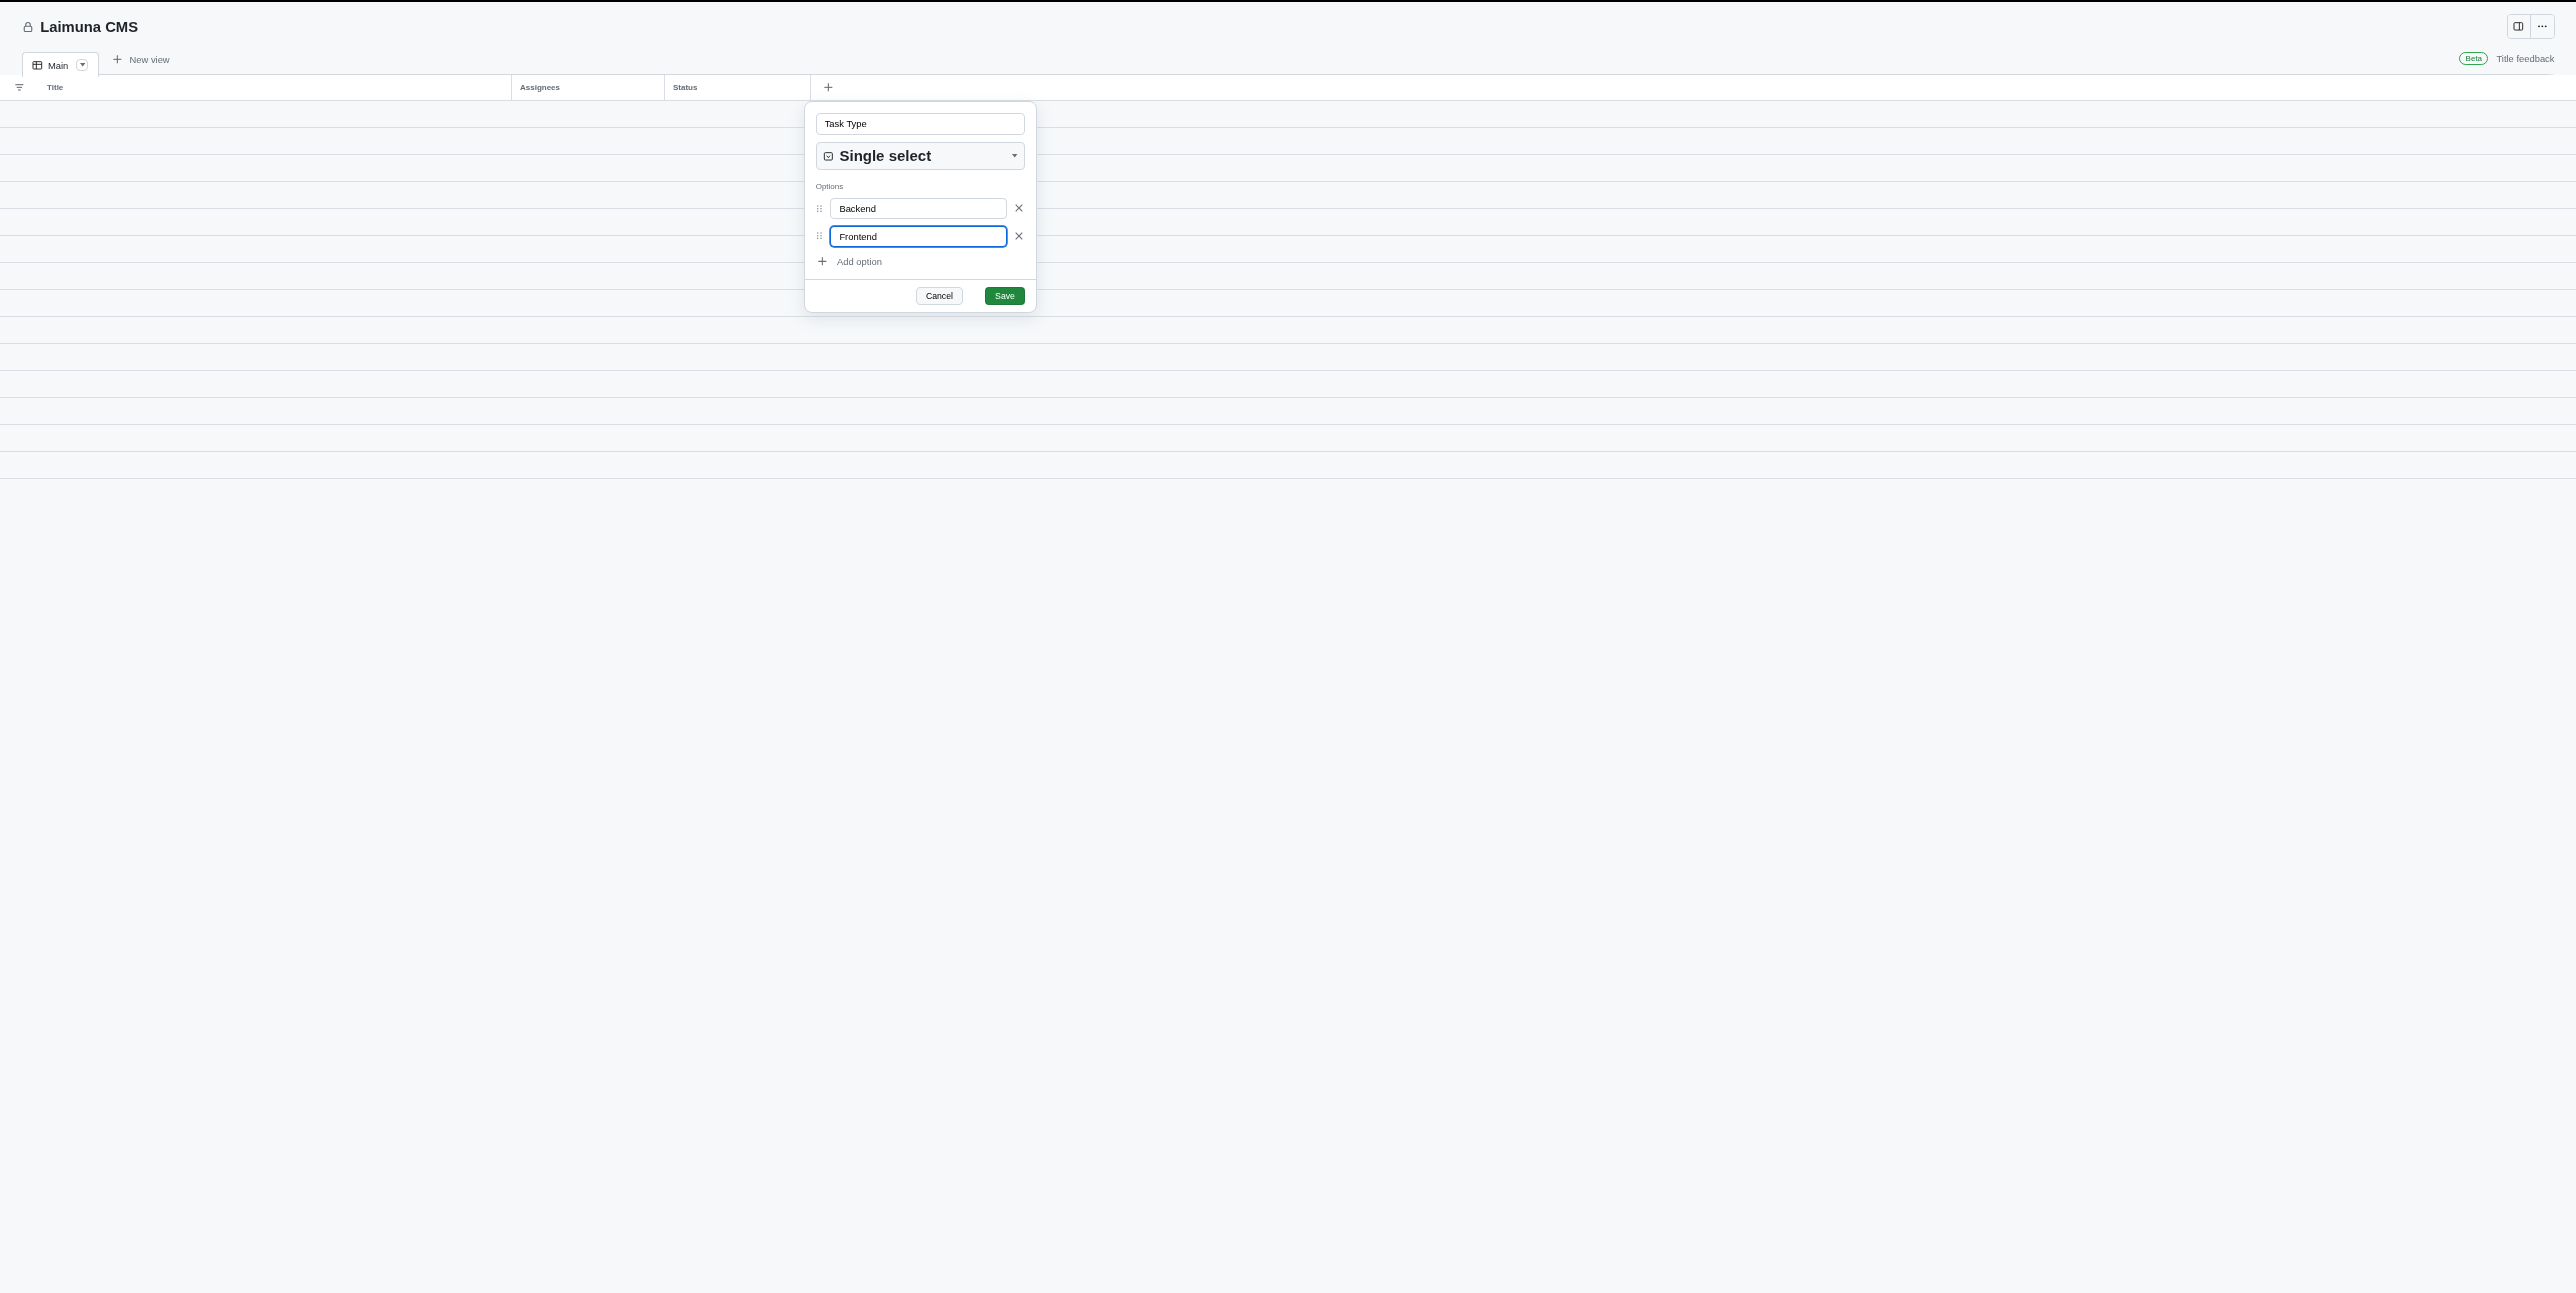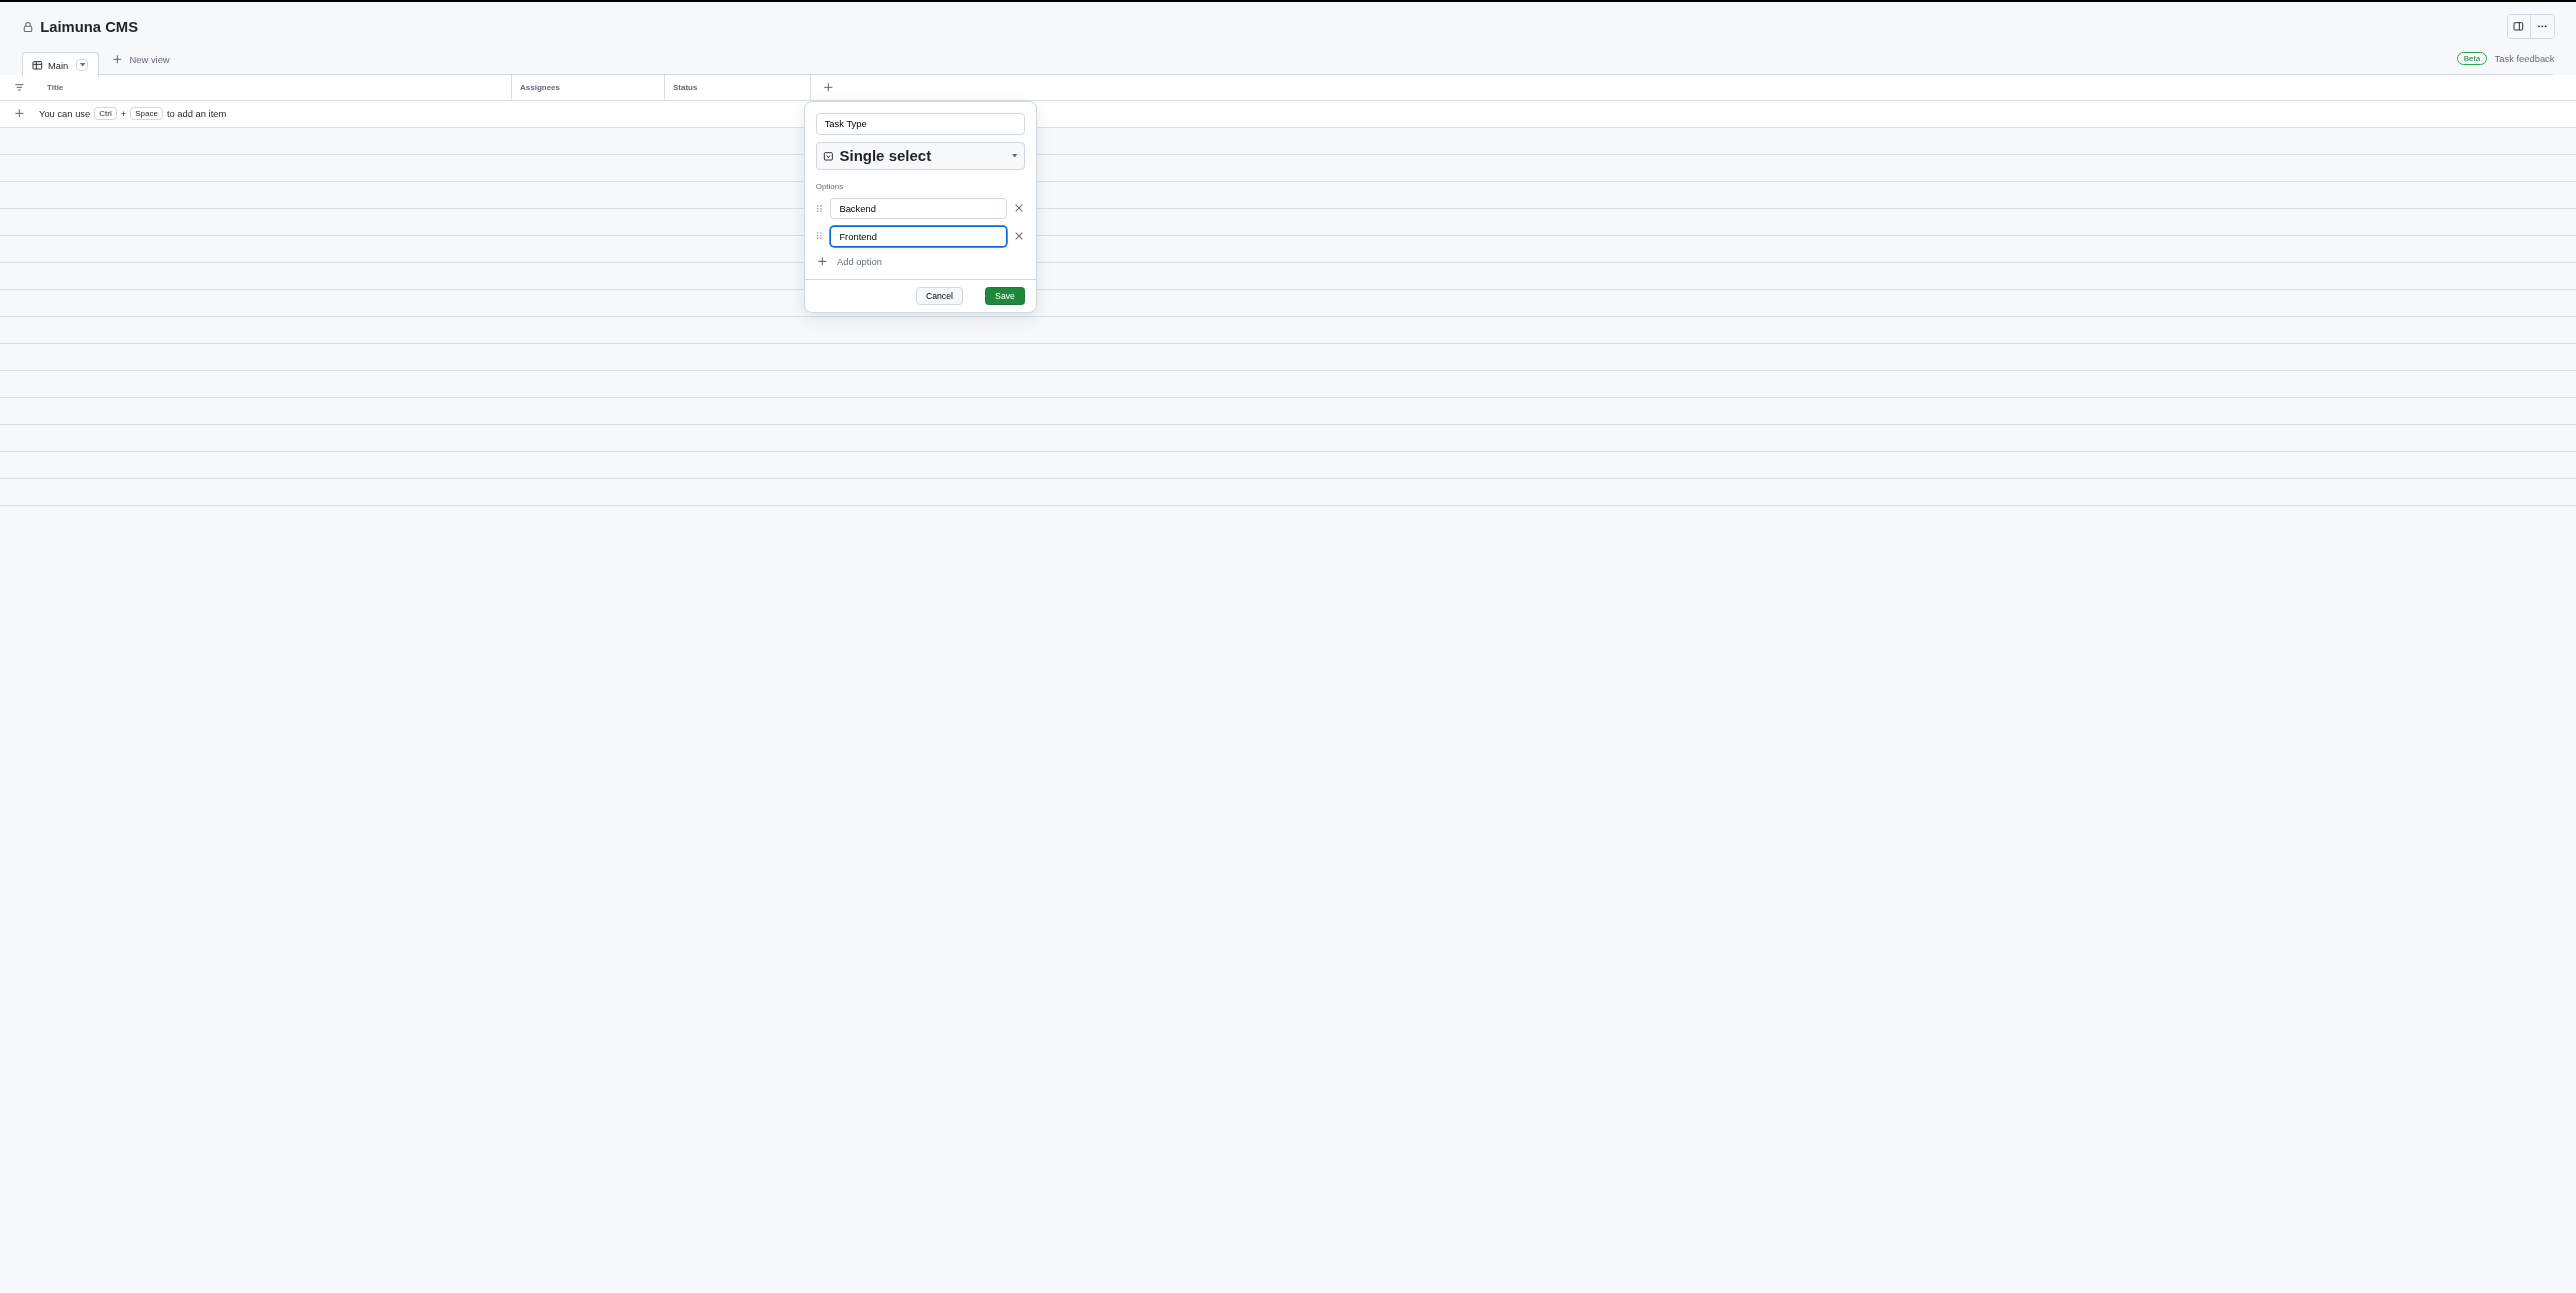--- a/index.html
+++ b/index.html
@@ -358,21 +358,21 @@
         <svg width="10.7" height="10.7" viewBox="0 0 16 16" fill="none" stroke="#656d76" stroke-width="1.6">
           <line x1="8" y1="2" x2="8" y2="14"></line>
             <line x1="2" y1="8" x2="14" y2="8"></line>
         </svg>
       </span>
       <span>New view</span>
     </div>
   </div>
   <div class="tabs-right">
     <span class="beta-badge">Beta</span>
-    <span class="feedback">Task feedback</span>
+    <span class="feedback">Title feedback</span>
   </div>
 </div>
 
 <div class="table-wrap">
   <div class="col-headers">
     <div class="col-filter">
       <span>
         <svg width="10.7" height="10.7" viewBox="0 0 16 16" fill="none" stroke="#656d76" stroke-width="1.6">
           <line x1="2" y1="4" x2="14" y2="4"></line>
             <line x1="4" y1="8" x2="12" y2="8"></line>
@@ -386,37 +386,20 @@
     <div class="col col-add">
       <span>
         <svg width="10.7" height="10.7" viewBox="0 0 16 16" fill="none" stroke="#656d76" stroke-width="1.6">
           <line x1="8" y1="2" x2="8" y2="14"></line>
             <line x1="2" y1="8" x2="14" y2="8"></line>
         </svg>
       </span>
     </div>
   </div>
 
-  <div class="add-row">
-    <div class="add-icon-cell">
-      <span>
-        <svg width="10.7" height="10.7" viewBox="0 0 16 16" fill="none" stroke="#656d76" stroke-width="1.6">
-          <line x1="8" y1="2" x2="8" y2="14"></line>
-            <line x1="2" y1="8" x2="14" y2="8"></line>
-        </svg>
-      </span>
-    </div>
-    <div class="hint">
-      <span>You can use</span>
-      <kbd>Ctrl</kbd>
-      <span>+</span>
-      <kbd>Space</kbd>
-      <span>to add an item</span>
-    </div>
-  </div>
 
   <div class="empty-rows">
     <div class="row"></div>
     <div class="row"></div>
     <div class="row"></div>
     <div class="row"></div>
     <div class="row"></div>
     <div class="row"></div>
     <div class="row"></div>
     <div class="row"></div>

